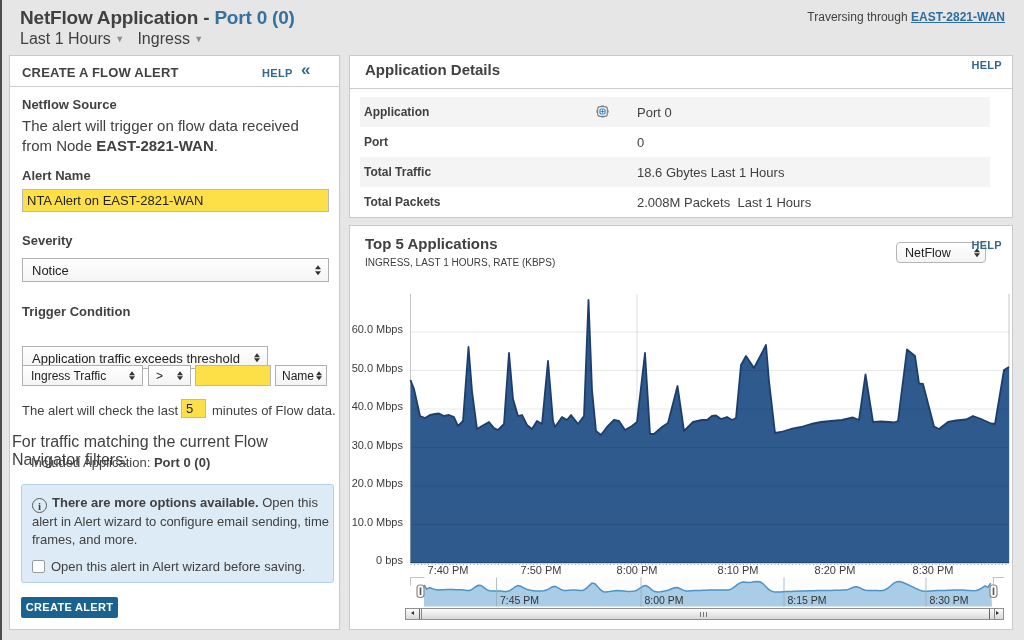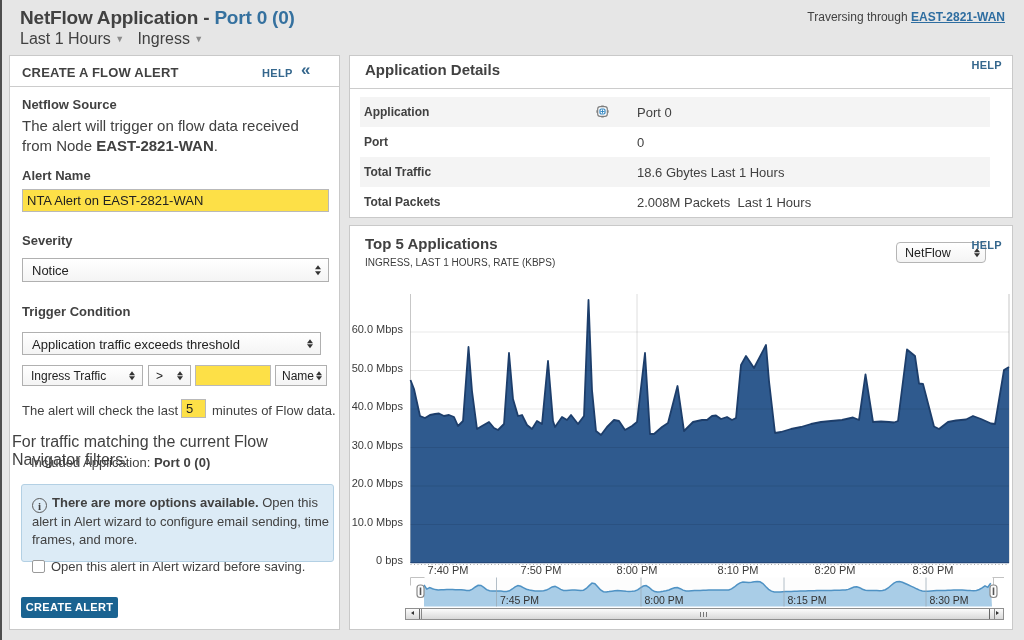--- a/index.html
+++ b/index.html
@@ -34,21 +34,21 @@
  <div class="inp" style="left:12px;top:133px;width:307px;height:23px;line-height:21px;padding-left:4px">NTA Alert on EAST-2821-WAN</div>
  <div class="abs b" style="left:12px;top:177px;font-size:13px">Severity</div>
  <div class="sel" style="left:12px;top:202px;width:307px;height:24px">
       <span class="tx">Notice</span>
       <span class="ar">
         <i class="u"></i>
         <i class="d"></i>
       </span>
     </div>
  <div class="abs b" style="left:12px;top:248px;font-size:13px">Trigger Condition</div>
- <div class="sel" style="left:12px;top:276px;width:299px;height:23px">
+ <div class="sel" style="left:12px;top:290px;width:246px;height:23px">
       <span class="tx">Application traffic exceeds threshold</span>
       <span class="ar">
         <i class="u"></i>
         <i class="d"></i>
       </span>
     </div>
  <div class="sel" style="left:12px;top:309px;width:121px;height:21px;font-size:12px">
       <span class="tx" style="left:8px">Ingress Traffic</span>
       <span class="ar">
         <i class="u"></i>
@@ -68,21 +68,21 @@
       <span class="ar" style="right:3px">
         <i class="u"></i>
         <i class="d"></i>
       </span>
     </div>
  <div class="abs" style="left:12px;top:347px;font-size:13px">The alert will check the last</div>
  <div class="inp" style="left:171px;top:343px;width:25px;height:19px;line-height:17px;padding-left:4px">5</div>
  <div class="abs" style="left:202px;top:347px;font-size:13px">minutes of Flow data.</div>
  <div class="abs" style="left:2px;top:377px;font-size:16px">For traffic matching the current Flow Navigator filters:</div>
  <div class="abs" style="left:21px;top:399px;font-size:13px">Included Application: <span class="b">Port 0 (0)</span></div>
- <div class="abs" style="left:11px;top:428px;width:313px;height:78px;background:#dcebf6;border:1px solid #b3d0e4;border-radius:3px">
+ <div class="abs" style="left:11px;top:428px;width:313px;height:99px;background:#dcebf6;border:1px solid #b3d0e4;border-radius:3px">
    <div style="padding:9px 2px 0 10px;font-size:13px;line-height:17.5px"><span style="display:inline-block;width:15px;height:15px;border:1.5px solid #5a5a5a;border-radius:50%;text-align:center;line-height:14px;font-size:11px;font-weight:bold;font-family:'Liberation Serif',serif;vertical-align:-3px;margin-right:5px">i</span><span class="b">There are more options available.</span> Open this alert in Alert wizard to configure email sending, time frames, and more.</div>
    <div class="abs" style="left:10px;top:75px;width:13px;height:13px;background:#fff;border:1px solid #9a9a9a;border-radius:2px"></div>
    <div class="abs" style="left:29px;top:74px;font-size:13px">Open this alert in Alert wizard before saving.</div>
  </div>
  <div class="abs" style="left:11px;top:541px;width:97px;height:21px;background:#1a6391;border-radius:2px;color:#fff;font-size:11px;font-weight:bold;text-align:center;line-height:21px;letter-spacing:.3px">CREATE ALERT</div>
 </div>
 
 <div class="panel" style="left:349px;top:55px;width:664px;height:163px">
  <div class="abs b" style="left:15px;top:5px;font-size:15px">Application Details</div>
  <span class="abs help" style="right:10px;top:3px">HELP</span>

